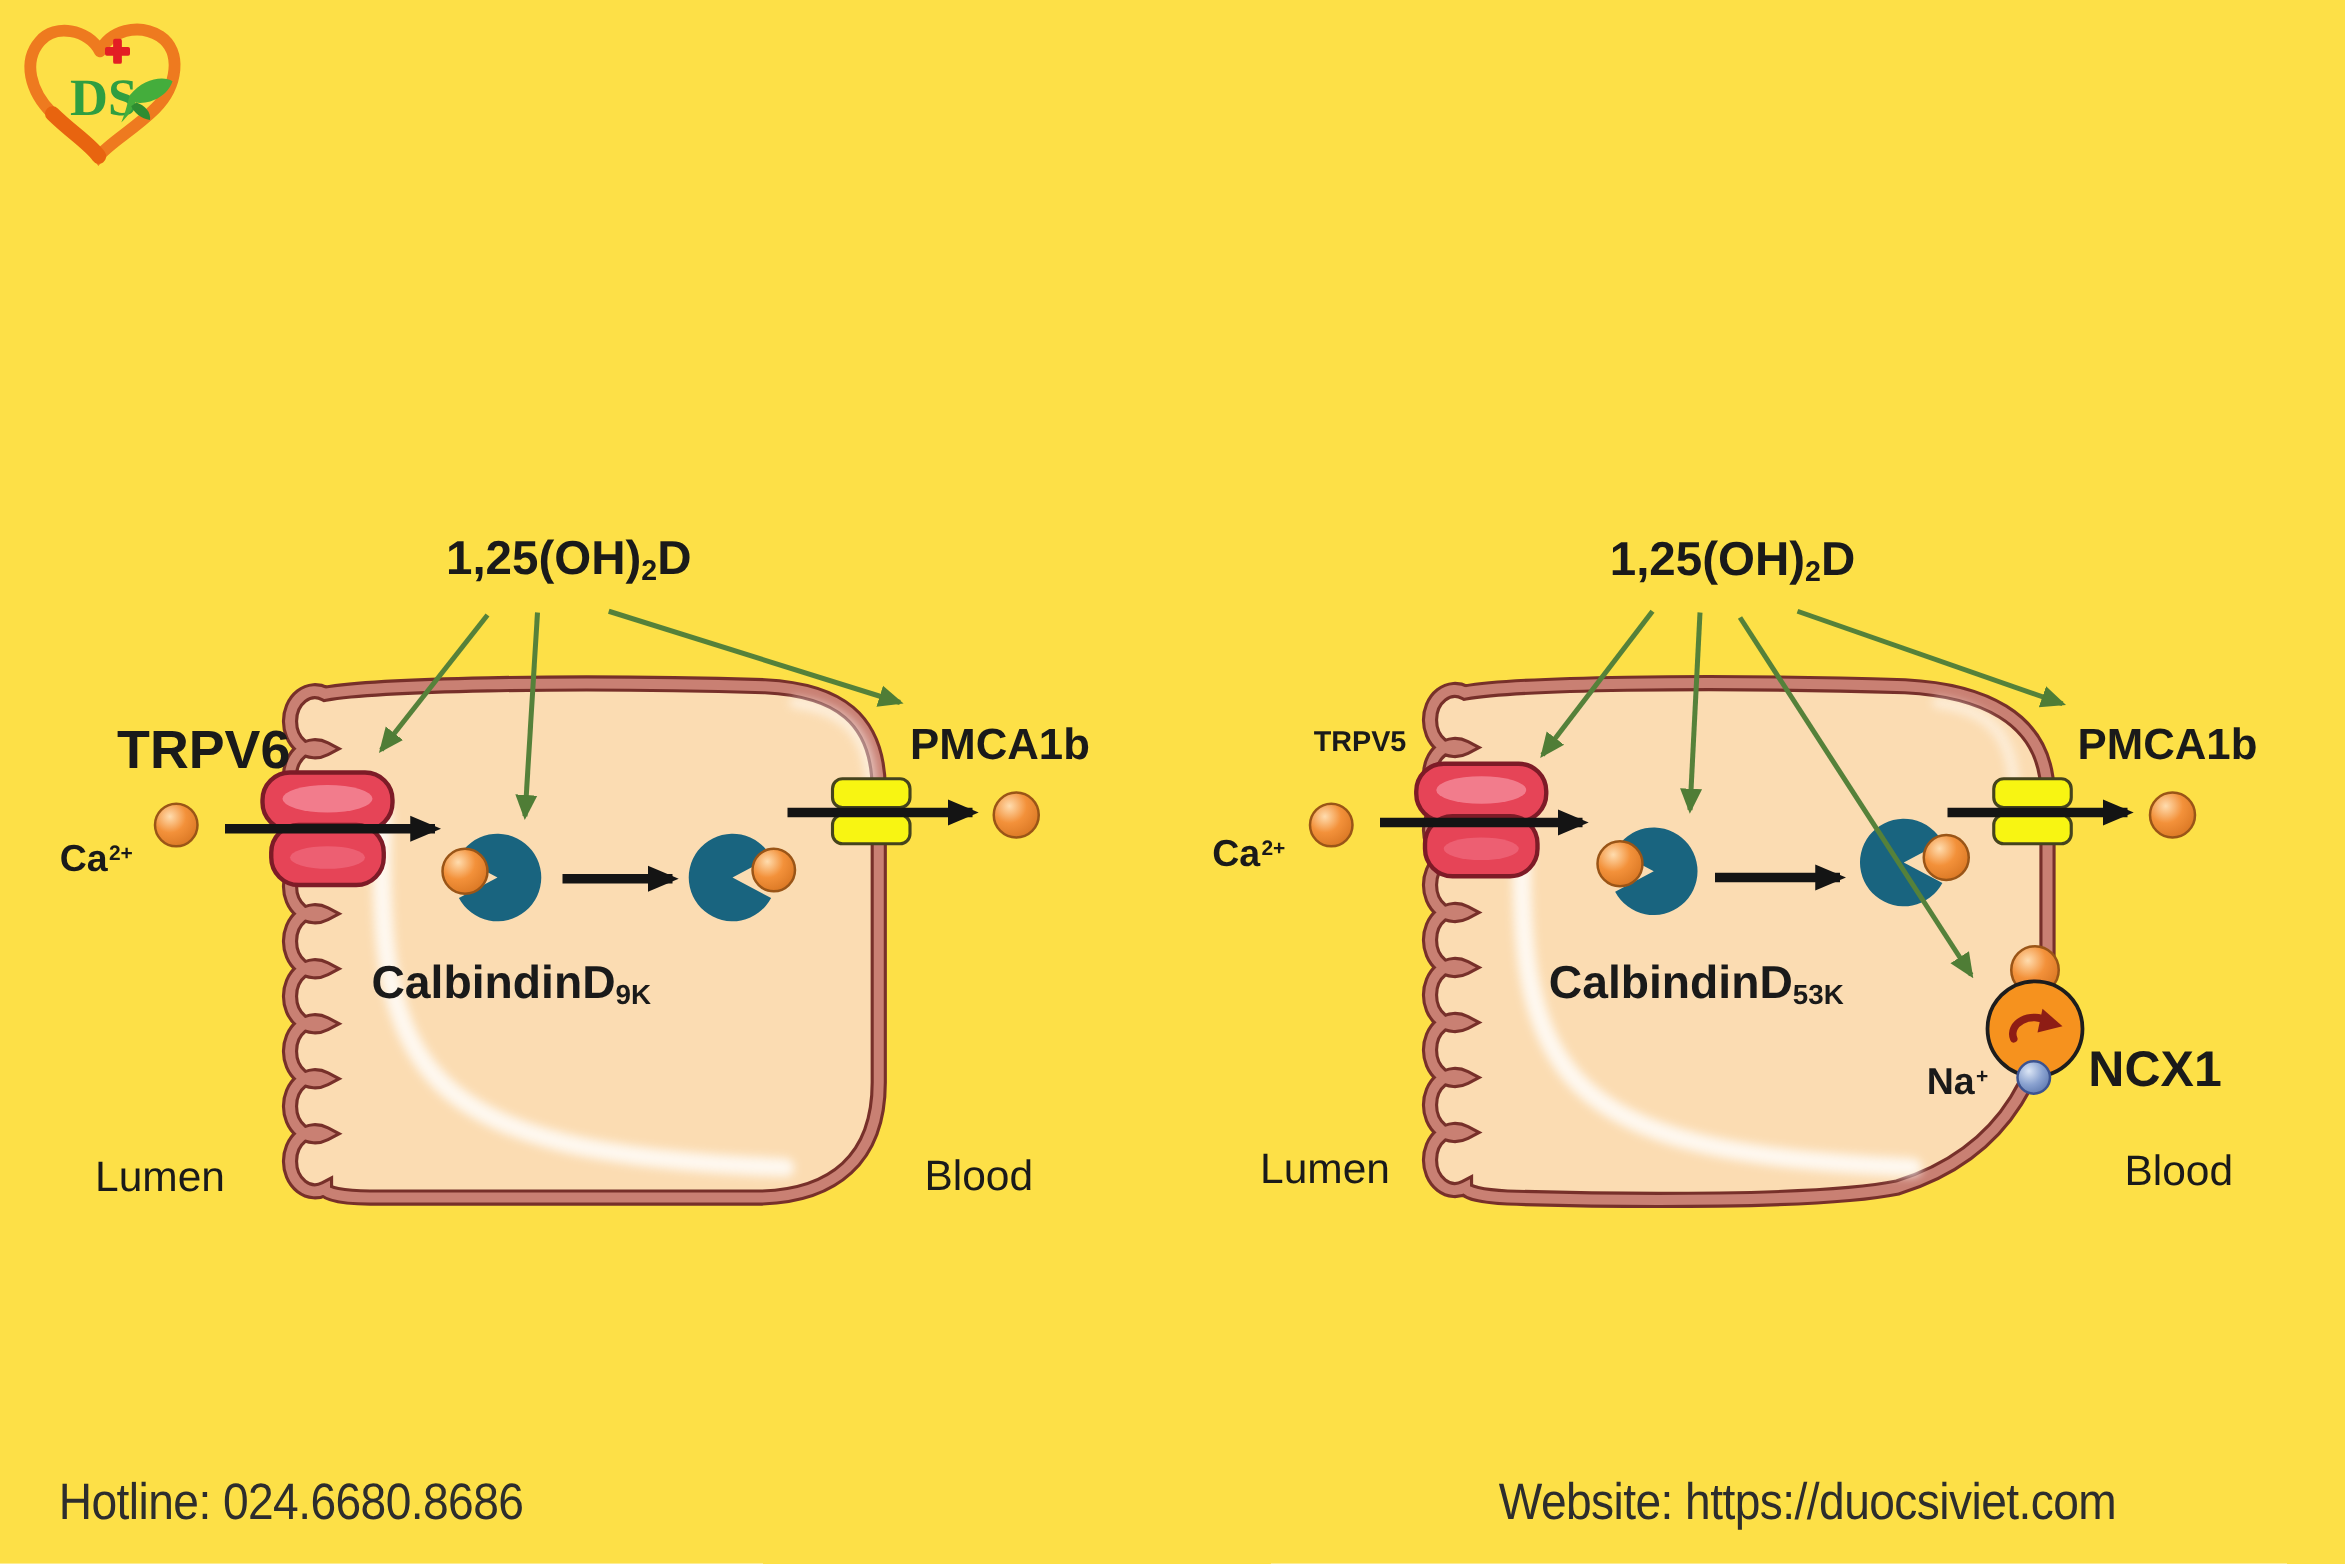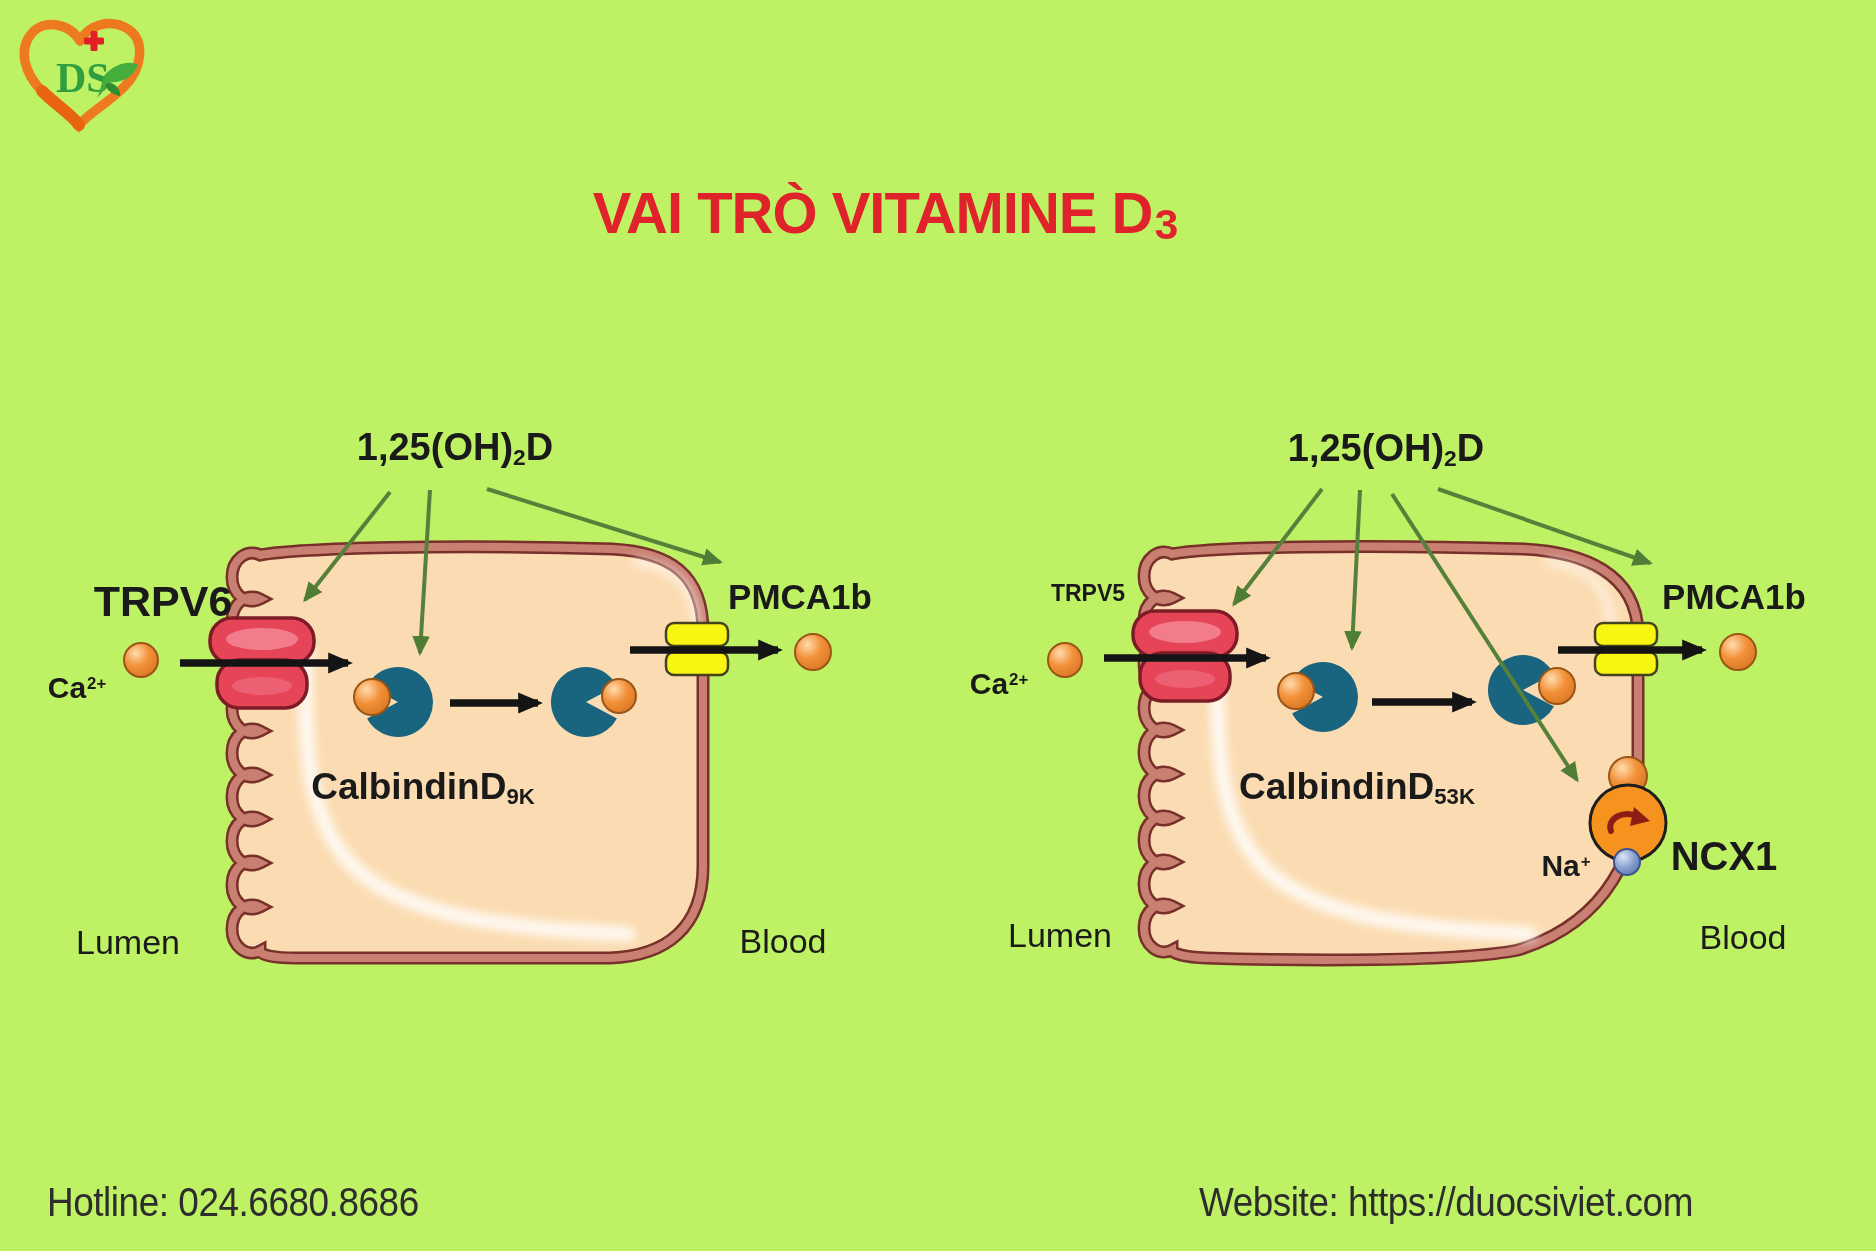--- a/index.html
+++ b/index.html
@@ -1,16 +1,16 @@
 <!DOCTYPE html>
 <html><head>
 <meta charset="utf-8">
 <style>
   html,body{margin:0;padding:0;background:#fff;}
-  .page{position:relative;width:1876px;height:1251px;background:#bef264;overflow:hidden;
+  .page{position:relative;width:1876px;height:1251px;background:#fde047;overflow:hidden;
         font-family:"Liberation Sans", sans-serif;color:#1c1c1c;}
   .abs{position:absolute;}
   svg.canvas{position:absolute;left:0;top:0;}
   .lbl{position:absolute;transform:translate(-50%,-50%);white-space:nowrap;
        font-family:"Liberation Sans", sans-serif;color:#1a1a1a;line-height:1;}
   .b{font-weight:bold;text-align:right;}
   .w5{font-weight:600;text-align:center;}
   .sb{font-size:60%;position:relative;top:.24em;letter-spacing:0;}
   .sp{font-size:56%;position:relative;top:-.55em;margin-left:1px;}
   .title{position:absolute;left:885px;top:212px;transform:translate(-50%,-50%);
@@ -32,23 +32,20 @@
       <rect x="-10" y="-3.5" width="20" height="7" rx="1.5" fill="#e31e24"></rect>
       <rect x="-3.5" y="-10" width="7" height="20" rx="1.5" fill="#e31e24"></rect>
     </g>
     <text x="42" y="78" font-size="42" font-weight="bold" fill="#2f9e41" font-family="Liberation Serif, serif">DS</text>
     <g>
       <path d="M90,62 C100,49 117,46 124,51 C120,63 106,70 94,68 C92,74 88,79 83,84 C87,75 88,67 90,62 Z" fill="#44ad3c"></path>
       <path d="M95,68 C102,70 107,76 106,82 C99,81 93,76 91,71 Z" fill="#2e8c31"></path>
     </g>
   </svg>
 
-  <div class="title">
-    <span>VAI TRÒ VITAMINE D</span><span class="tsub">3</span>
-  </div>
 
   <svg class="canvas" width="1876" height="1251" viewBox="0 0 1876 1251">
     <defs>
       <radialGradient id="ballG" cx="0.35" cy="0.3" r="0.85">
         <stop offset="0" stop-color="#ffdcae"></stop>
         <stop offset="0.45" stop-color="#f3913a"></stop>
         <stop offset="1" stop-color="#d4711e"></stop>
       </radialGradient>
       <radialGradient id="naG" cx="0.35" cy="0.3" r="0.85">
         <stop offset="0" stop-color="#dce6f5"></stop>
@@ -149,21 +146,21 @@
     </g>
   </svg>
 
   <div class="lbl b" style="left:455px;top:447px;font-size:38px;">
     <span>1,25(OH)</span><span class="sb">2</span><span>D</span>
   </div>
   <div class="lbl b" style="left:163px;top:601px;font-size:43px;">TRPV6</div>
   <div class="lbl w5" style="left:77px;top:688px;font-size:30px;">
     <span>Ca</span><span class="sp">2+</span>
   </div>
-  <div class="lbl b" style="left:423px;top:786px;font-size:37px;">
+  <div class="lbl b" style="left:409px;top:786px;font-size:37px;">
     <span>CalbindinD</span><span class="sb">9K</span>
   </div>
   <div class="lbl b" style="left:800px;top:596px;font-size:35px;">PMCA1b</div>
   <div class="lbl" style="left:128px;top:942px;font-size:34px;">Lumen</div>
   <div class="lbl" style="left:783px;top:941px;font-size:34px;">Blood</div>
 
   <div class="lbl b" style="left:1386px;top:448px;font-size:38px;">
     <span>1,25(OH)</span><span class="sb">2</span><span>D</span>
   </div>
   <div class="lbl b" style="left:1088px;top:593px;font-size:23px;">TRPV5</div>

